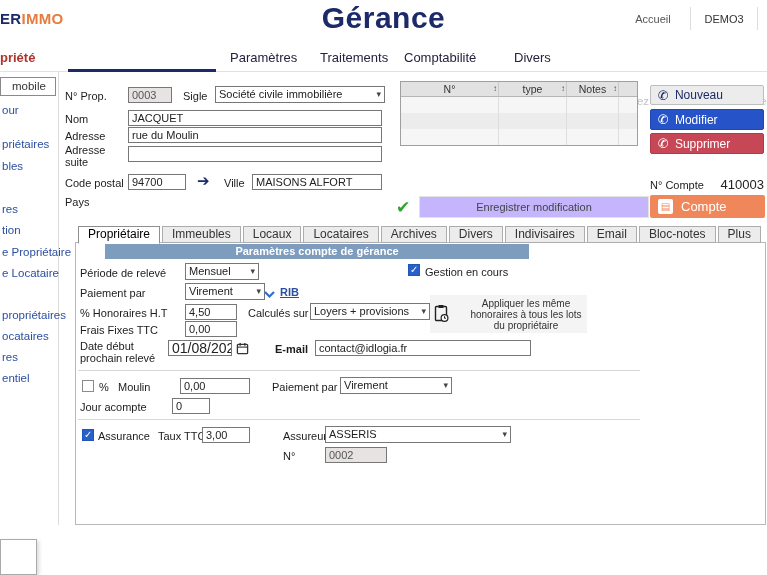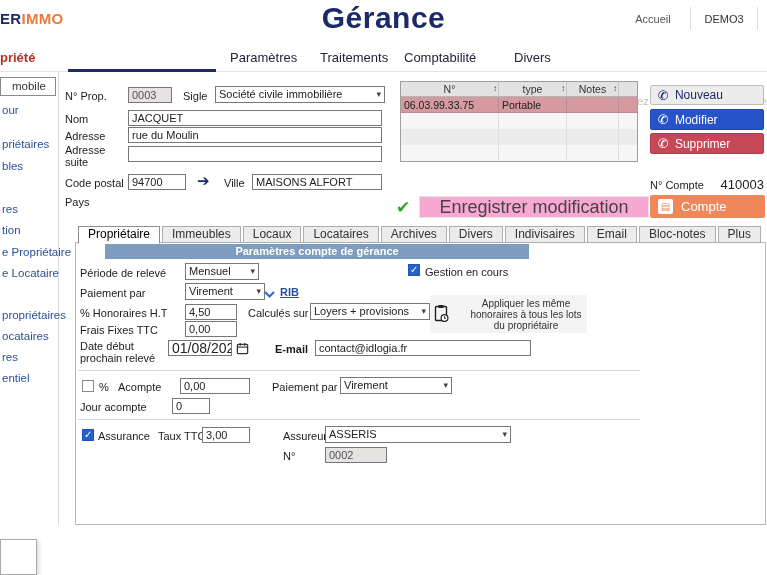--- a/index.html
+++ b/index.html
@@ -51,22 +51,22 @@
   .prow.f1{background:#f6f6f6}.prow.f2{background:#ececec}
   .prow.f1 .pcell,.prow.f2 .pcell{border-right-color:#dedede}
   .sort{position:absolute;right:1px;top:2px;font-size:8px;color:#555}
   
   .cbtn{position:absolute;left:650px;width:114px;height:20px;display:flex;align-items:center;gap:6px;
     padding-left:7px;font-size:12px;border-radius:2px;border:1px solid #bdbdbd;background:#ececec;
     color:#1c2a6a;cursor:pointer;white-space:nowrap}
   .cbtn .ico{font-size:13px;line-height:13px}
   .cbtn.blue{background:#2653c8;border-color:#2148b0;color:#fff;height:21px}
   .cbtn.red{background:#c64856;border-color:#b03c4a;color:#fff;height:21px}
-  .savebtn{position:absolute;left:419px;top:196px;width:230px;height:22px;background:#f9a8d4;
-    border:1px solid #e3e3e3;color:#444;font-size:18px;display:flex;align-items:center;justify-content:center;cursor:pointer}
+  .savebtn{position:absolute;left:419px;top:196px;width:230px;height:22px;background:#c4b5fd;
+    border:1px solid #e3e3e3;color:#444;font-size:11px;display:flex;align-items:center;justify-content:center;cursor:pointer}
   .greencheck{position:absolute;left:396px;top:197px;font-size:17px;font-weight:bold;color:#2ea52c}
   .comptebtn{position:absolute;left:650px;top:195px;width:115px;height:23px;background:#f0875a;border-radius:2px;
     color:#fff;font-size:13px;display:flex;align-items:center;gap:8px;padding-left:8px;cursor:pointer}
   .comptebtn .cico{width:15px;height:15px;background:#fff;border-radius:2px;color:#f0875a;font-size:10px;
     line-height:15px;text-align:center}
   .acct-val{position:absolute;left:700px;top:177px;width:64px;text-align:right;font-size:13px;color:#222}
   .arrow{position:absolute;font-size:15px;font-weight:bold;color:#1c2a6a;line-height:15px}
   
   .panel{position:absolute;left:75px;top:242px;width:691px;height:283px;border:1px solid #b8b8b8;background:#fff}
   .dtabs{position:absolute;left:78px;top:226px;height:18px;display:flex;gap:2px;z-index:3}
@@ -153,26 +153,20 @@
     <div class="pcell c2">
         <span>type</span>
         <span class="sort">↕</span>
       </div>
     <div class="pcell c3">
         <span>Notes</span>
         <span class="sort">↕</span>
       </div>
     <div class="pcell c4"></div>
   </div>
-  <div class="prow selrow">
-    <div class="pcell c1">06.03.99.33.75</div>
-    <div class="pcell c2">Portable</div>
-    <div class="pcell c3"></div>
-    <div class="pcell c4"></div>
-  </div>
   <div class="prow f1">
     <div class="pcell c1"></div>
       <div class="pcell c2"></div>
       <div class="pcell c3"></div>
       <div class="pcell c4"></div>
   </div>
   <div class="prow f2">
     <div class="pcell c1"></div>
       <div class="pcell c2"></div>
       <div class="pcell c3"></div>
@@ -262,21 +256,21 @@
         <line x1="9.5" y1="1" x2="9.5" y2="4" stroke="#333" stroke-width="1.4"></line>
         <line x1="1.5" y1="5.5" x2="12.5" y2="5.5" stroke="#333" stroke-width="1.2"></line>
       </svg></span>
   <div class="lbl bold" style="left:275px;top:343px">E-mail</div>
   <div class="input" style="left:315px;top:340px;width:216px;height:16px">contact@idlogia.fr</div>
 
   <div class="hr" style="left:78px;top:370px;width:562px"></div>
 
   <span class="cb" style="left:82px;top:380px"></span>
   <div class="lbl" style="left:99px;top:381px">%</div>
-  <div class="lbl" style="left:118px;top:381px">Acompte</div>
+  <div class="lbl" style="left:118px;top:381px">Moulin</div>
   <div class="input" style="left:180px;top:378px;width:70px;height:16px">0,00</div>
   <div class="lbl" style="left:272px;top:381px">Paiement par</div>
   <div class="sel" style="left:340px;top:377px;width:112px;height:17px">Virement</div>
 
   <div class="lbl" style="left:80px;top:401px">Jour acompte</div>
   <div class="input" style="left:172px;top:398px;width:38px;height:16px">0</div>
 
   <div class="hr" style="left:78px;top:419px;width:562px"></div>
 
   <span class="cb on" style="left:82px;top:429px"></span>

